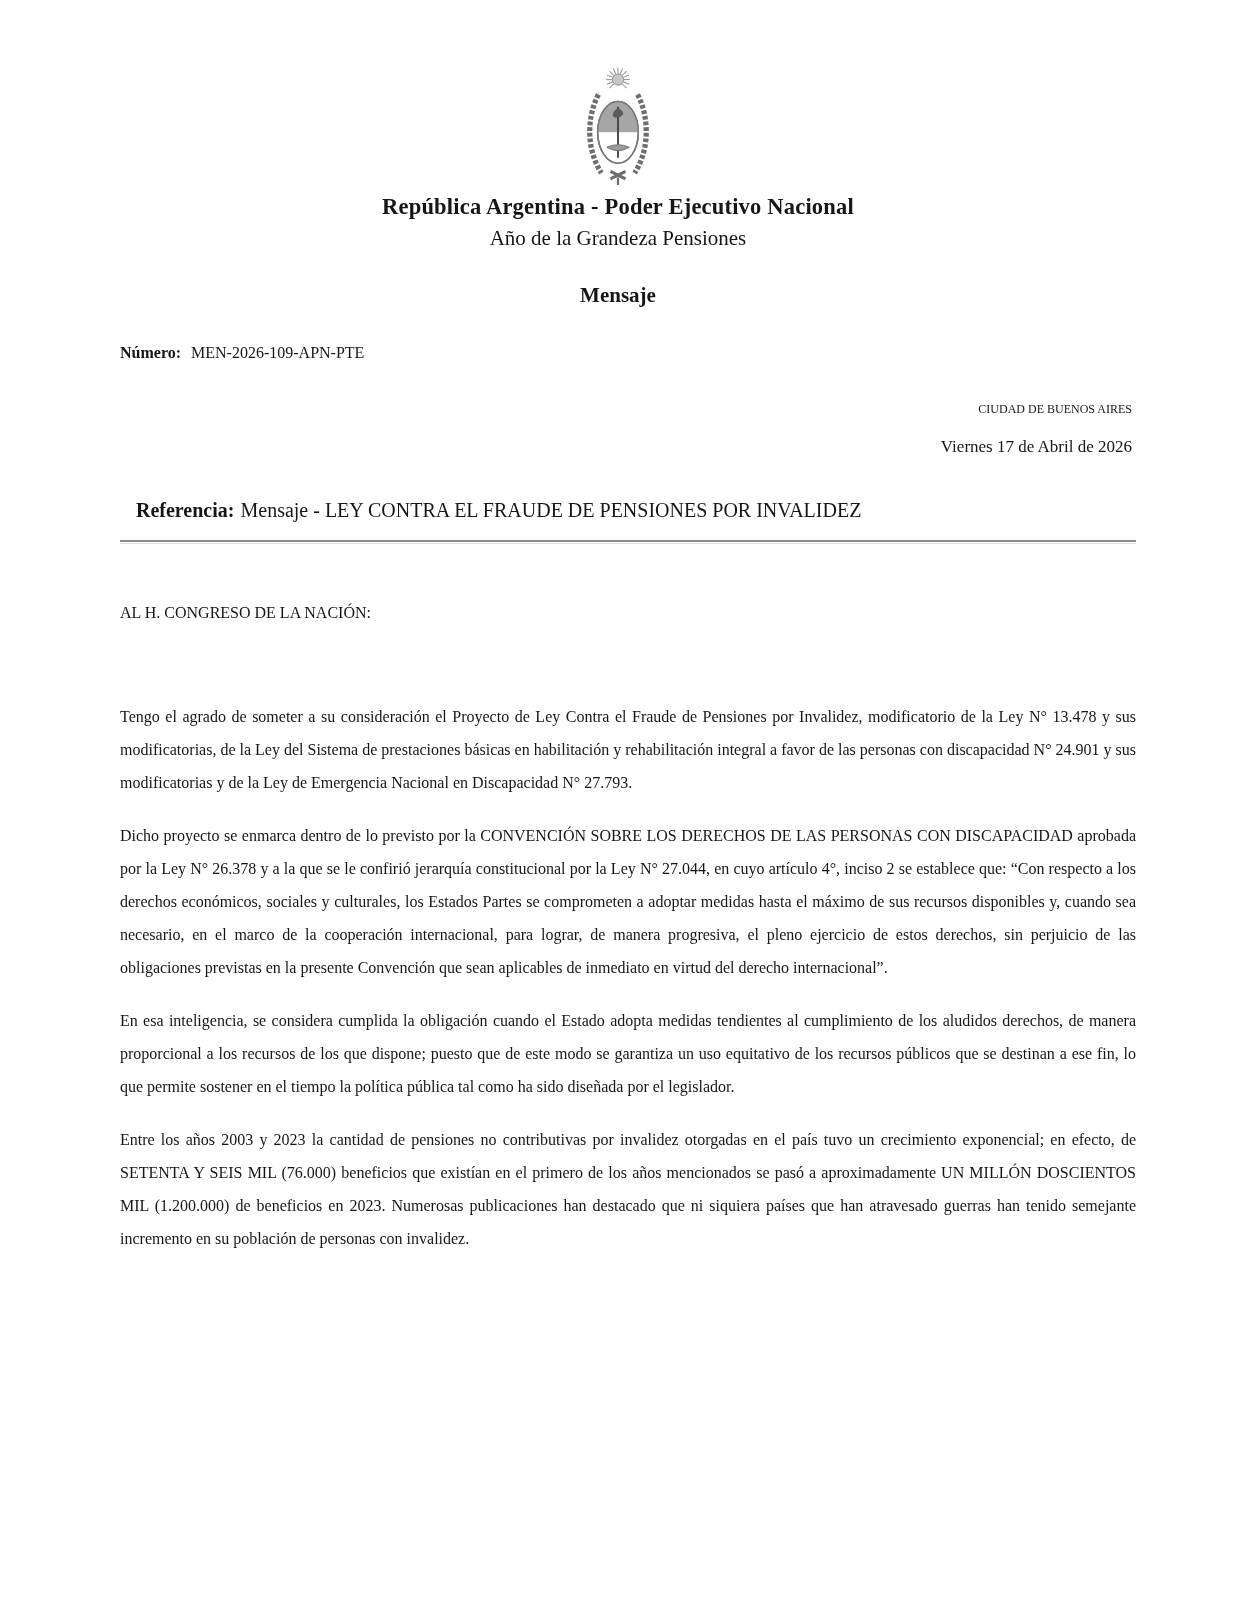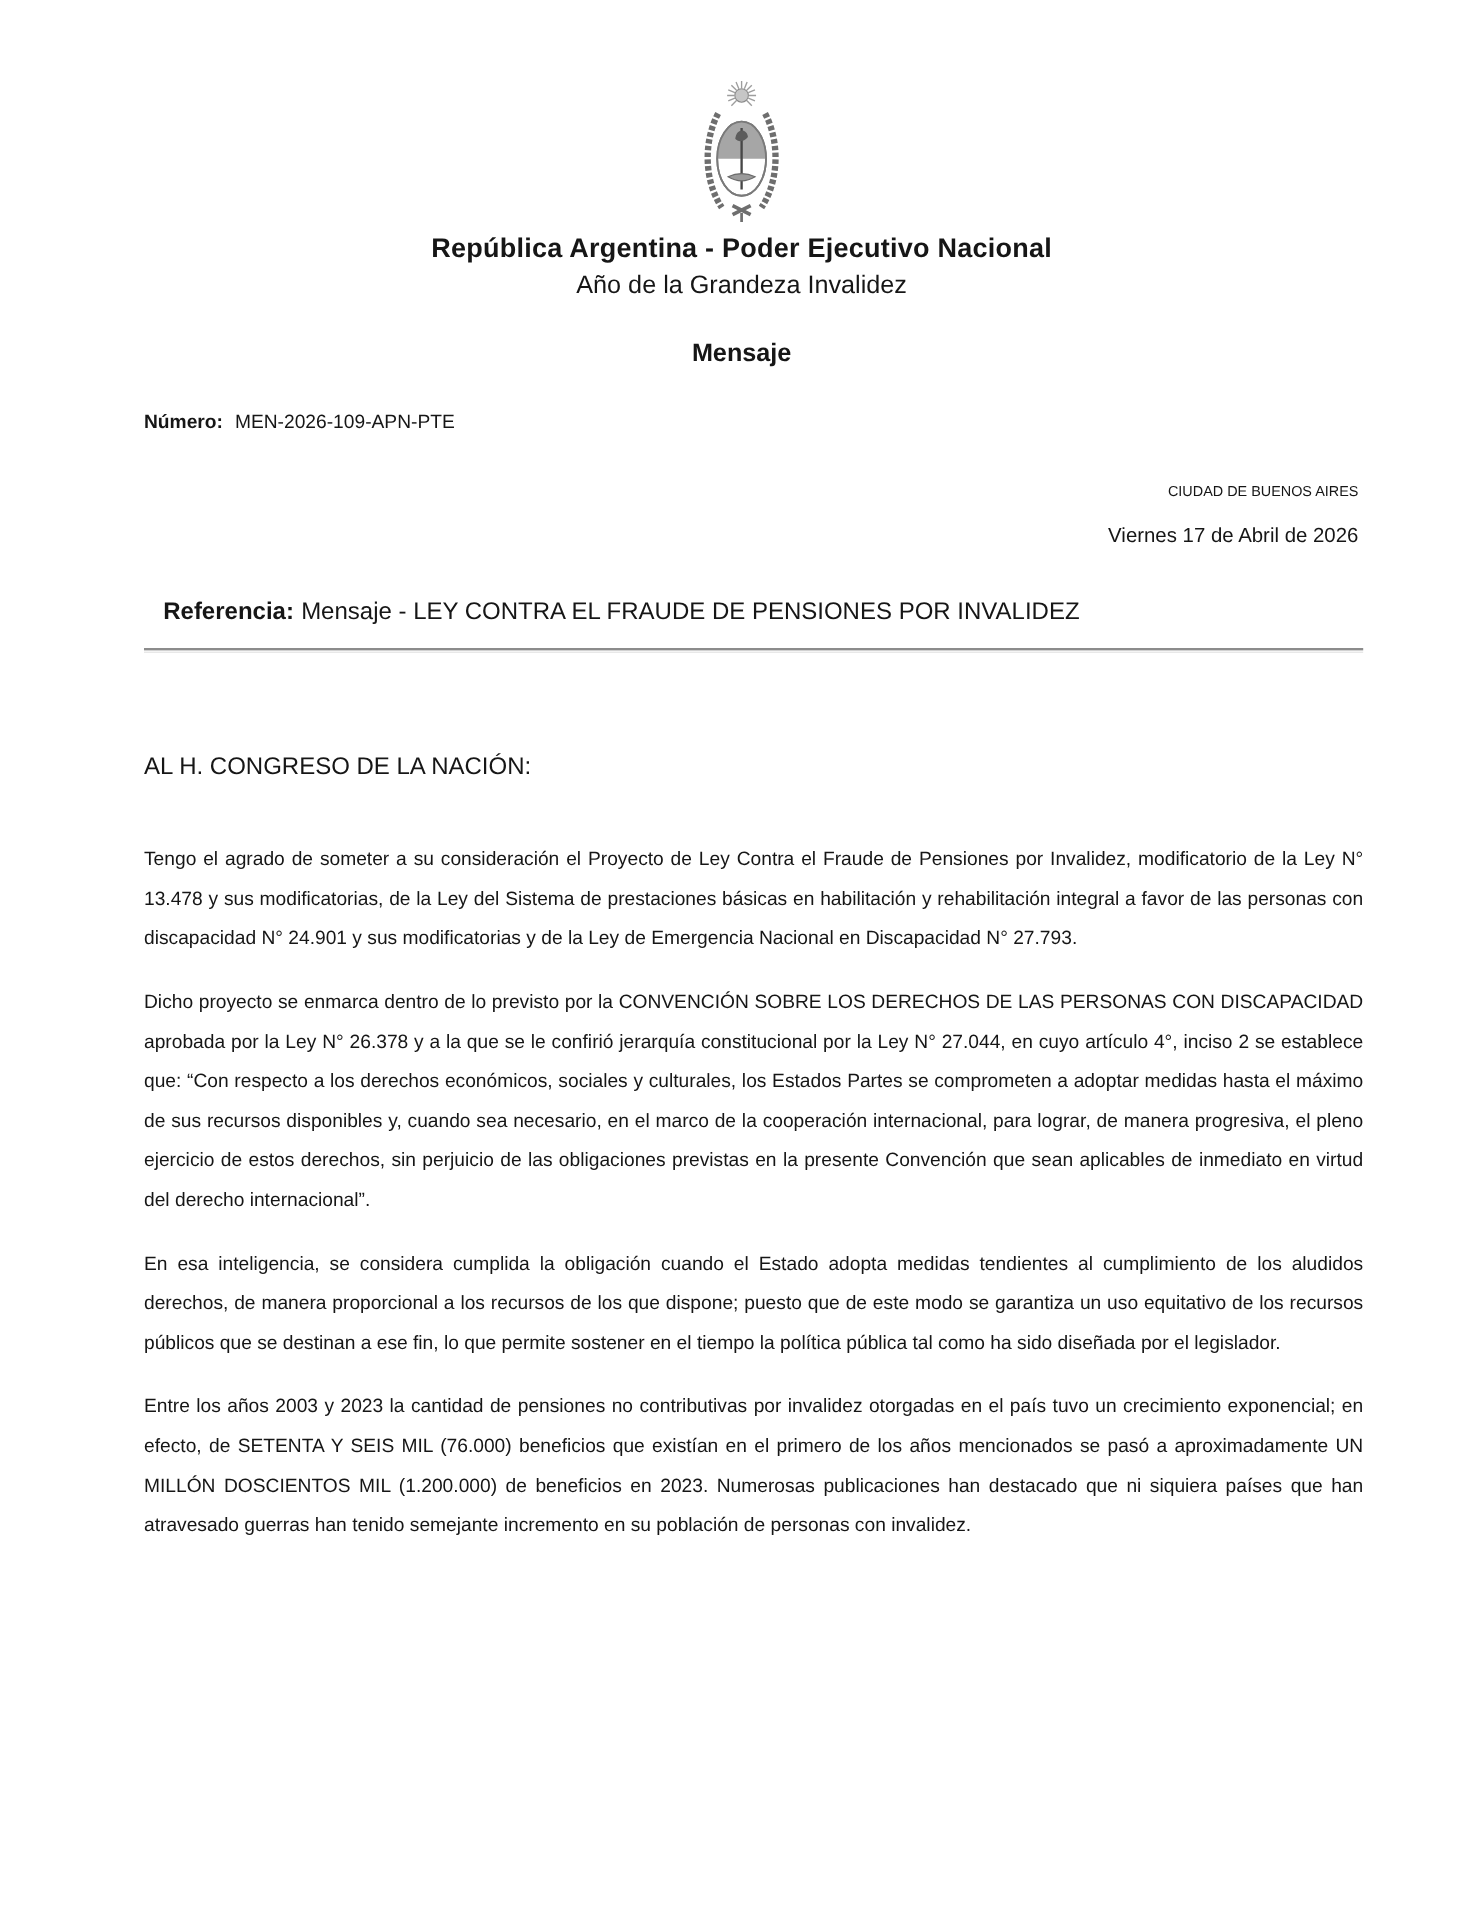--- a/index.html
+++ b/index.html
@@ -3,21 +3,21 @@
 <meta charset="utf-8">
 <style>
   * { margin: 0; padding: 0; box-sizing: border-box; }
   html, body { background: #ffffff; }
   .page {
     position: relative;
     width: 1236px;
     height: 1600px;
     margin: 0 auto;
     background: #ffffff;
-    font-family: Liberation Sans, sans-serif;
+    font-family: Liberation Serif, serif;
     color: #161616;
     overflow: hidden;
   }
   .crest {
     position: absolute;
     top: 66px;
     left: 50%;
     transform: translateX(-50%);
     width: 76px;
     height: 128px;
@@ -84,22 +84,21 @@
     left: 120px;
     width: 1016px;
     height: 4px;
     border-top: 2px solid #8c8c8c;
     border-bottom: 1px solid #e3e3e3;
   }
   .salutation {
     position: absolute;
     top: 604px;
     left: 120px;
-    font-size: 20px;
-    margin-top: 24px;
+    font-size: 16px;
   }
   .body-text {
     position: absolute;
     top: 700px;
     left: 120px;
     width: 1016px;
     font-size: 16px;
     line-height: 33px;
   }
   .body-text p {
@@ -142,21 +141,21 @@
     <ellipse cx="50" cy="88" rx="27" ry="41" fill="none" stroke="#7a7a7a" stroke-width="2"></ellipse>
 
     <line x1="50" y1="54" x2="50" y2="122" stroke="#474747" stroke-width="2.6"></line>
 
     <path d="M43,66 C44,54 56,54 57,64 C52,70 46,70 43,66 z" fill="#5c5c5c"></path>
 
     <path d="M35,108 q15,-7 30,0 q-15,9 -30,0 z" fill="#9b9b9b" stroke="#6a6a6a" stroke-width="1.2"></path>
   </svg>
 
   <div class="org-line">República Argentina - Poder Ejecutivo Nacional</div>
-  <div class="year-line">Año de la Grandeza Invalidez</div>
+  <div class="year-line">Año de la Grandeza Pensiones</div>
   <div class="doc-type">Mensaje</div>
 
   <div class="numero">
     <span class="label">Número:</span><span class="value">MEN-2026-109-APN-PTE</span>
   </div>
 
   <div class="city-line">CIUDAD DE BUENOS AIRES</div>
   <div class="date-line">Viernes 17 de Abril de 2026</div>
 
   <div class="referencia">

